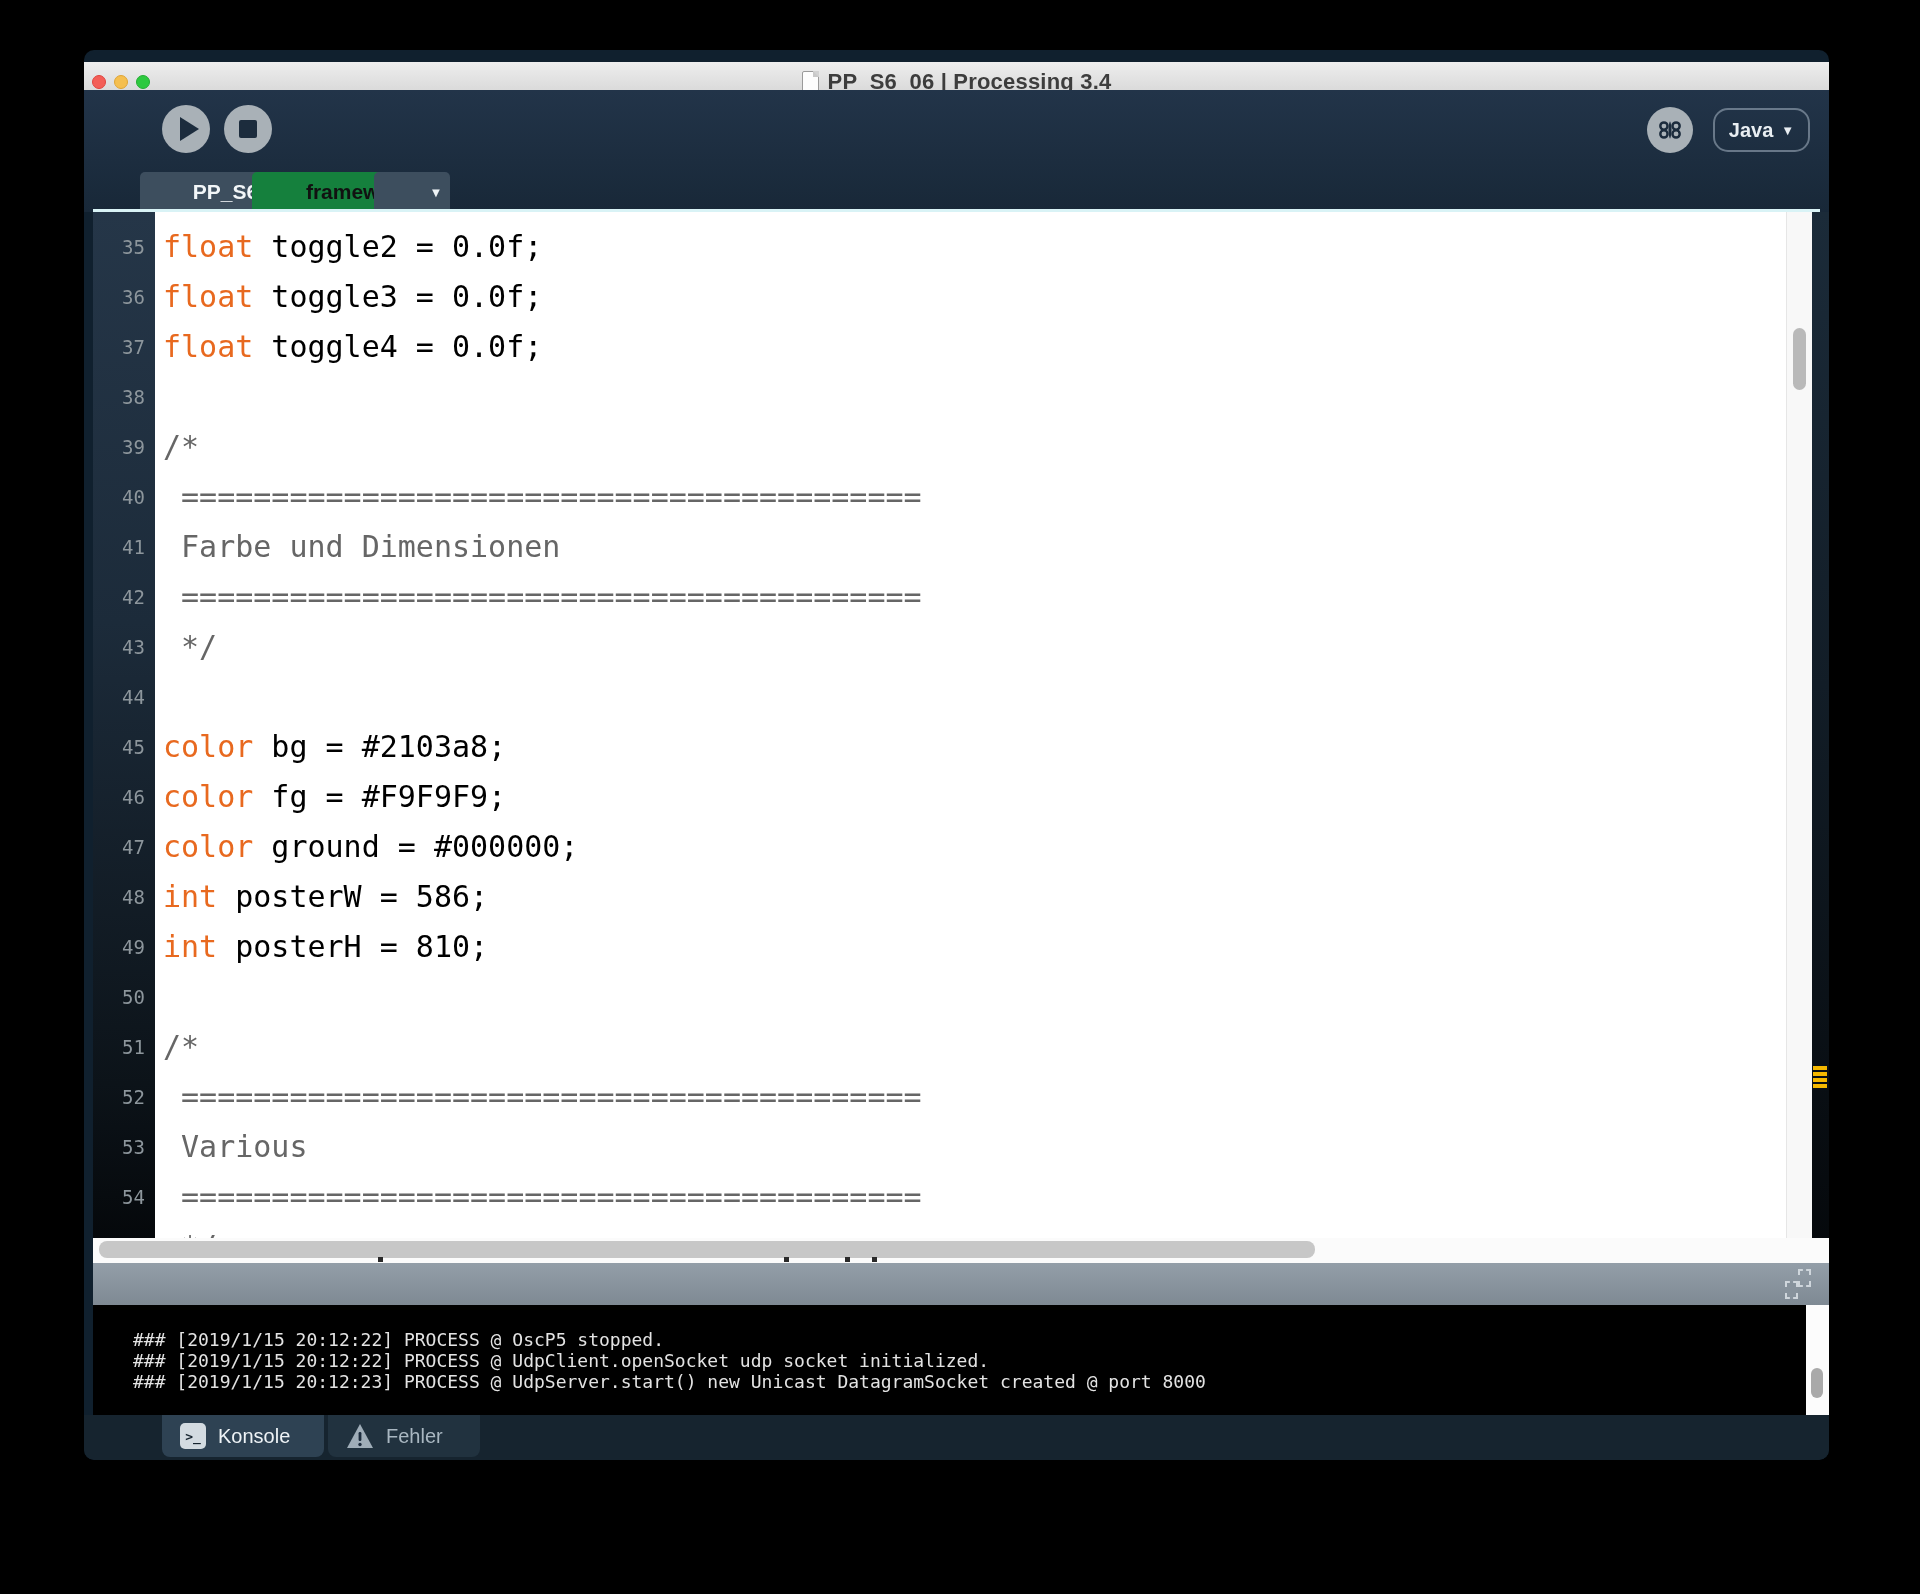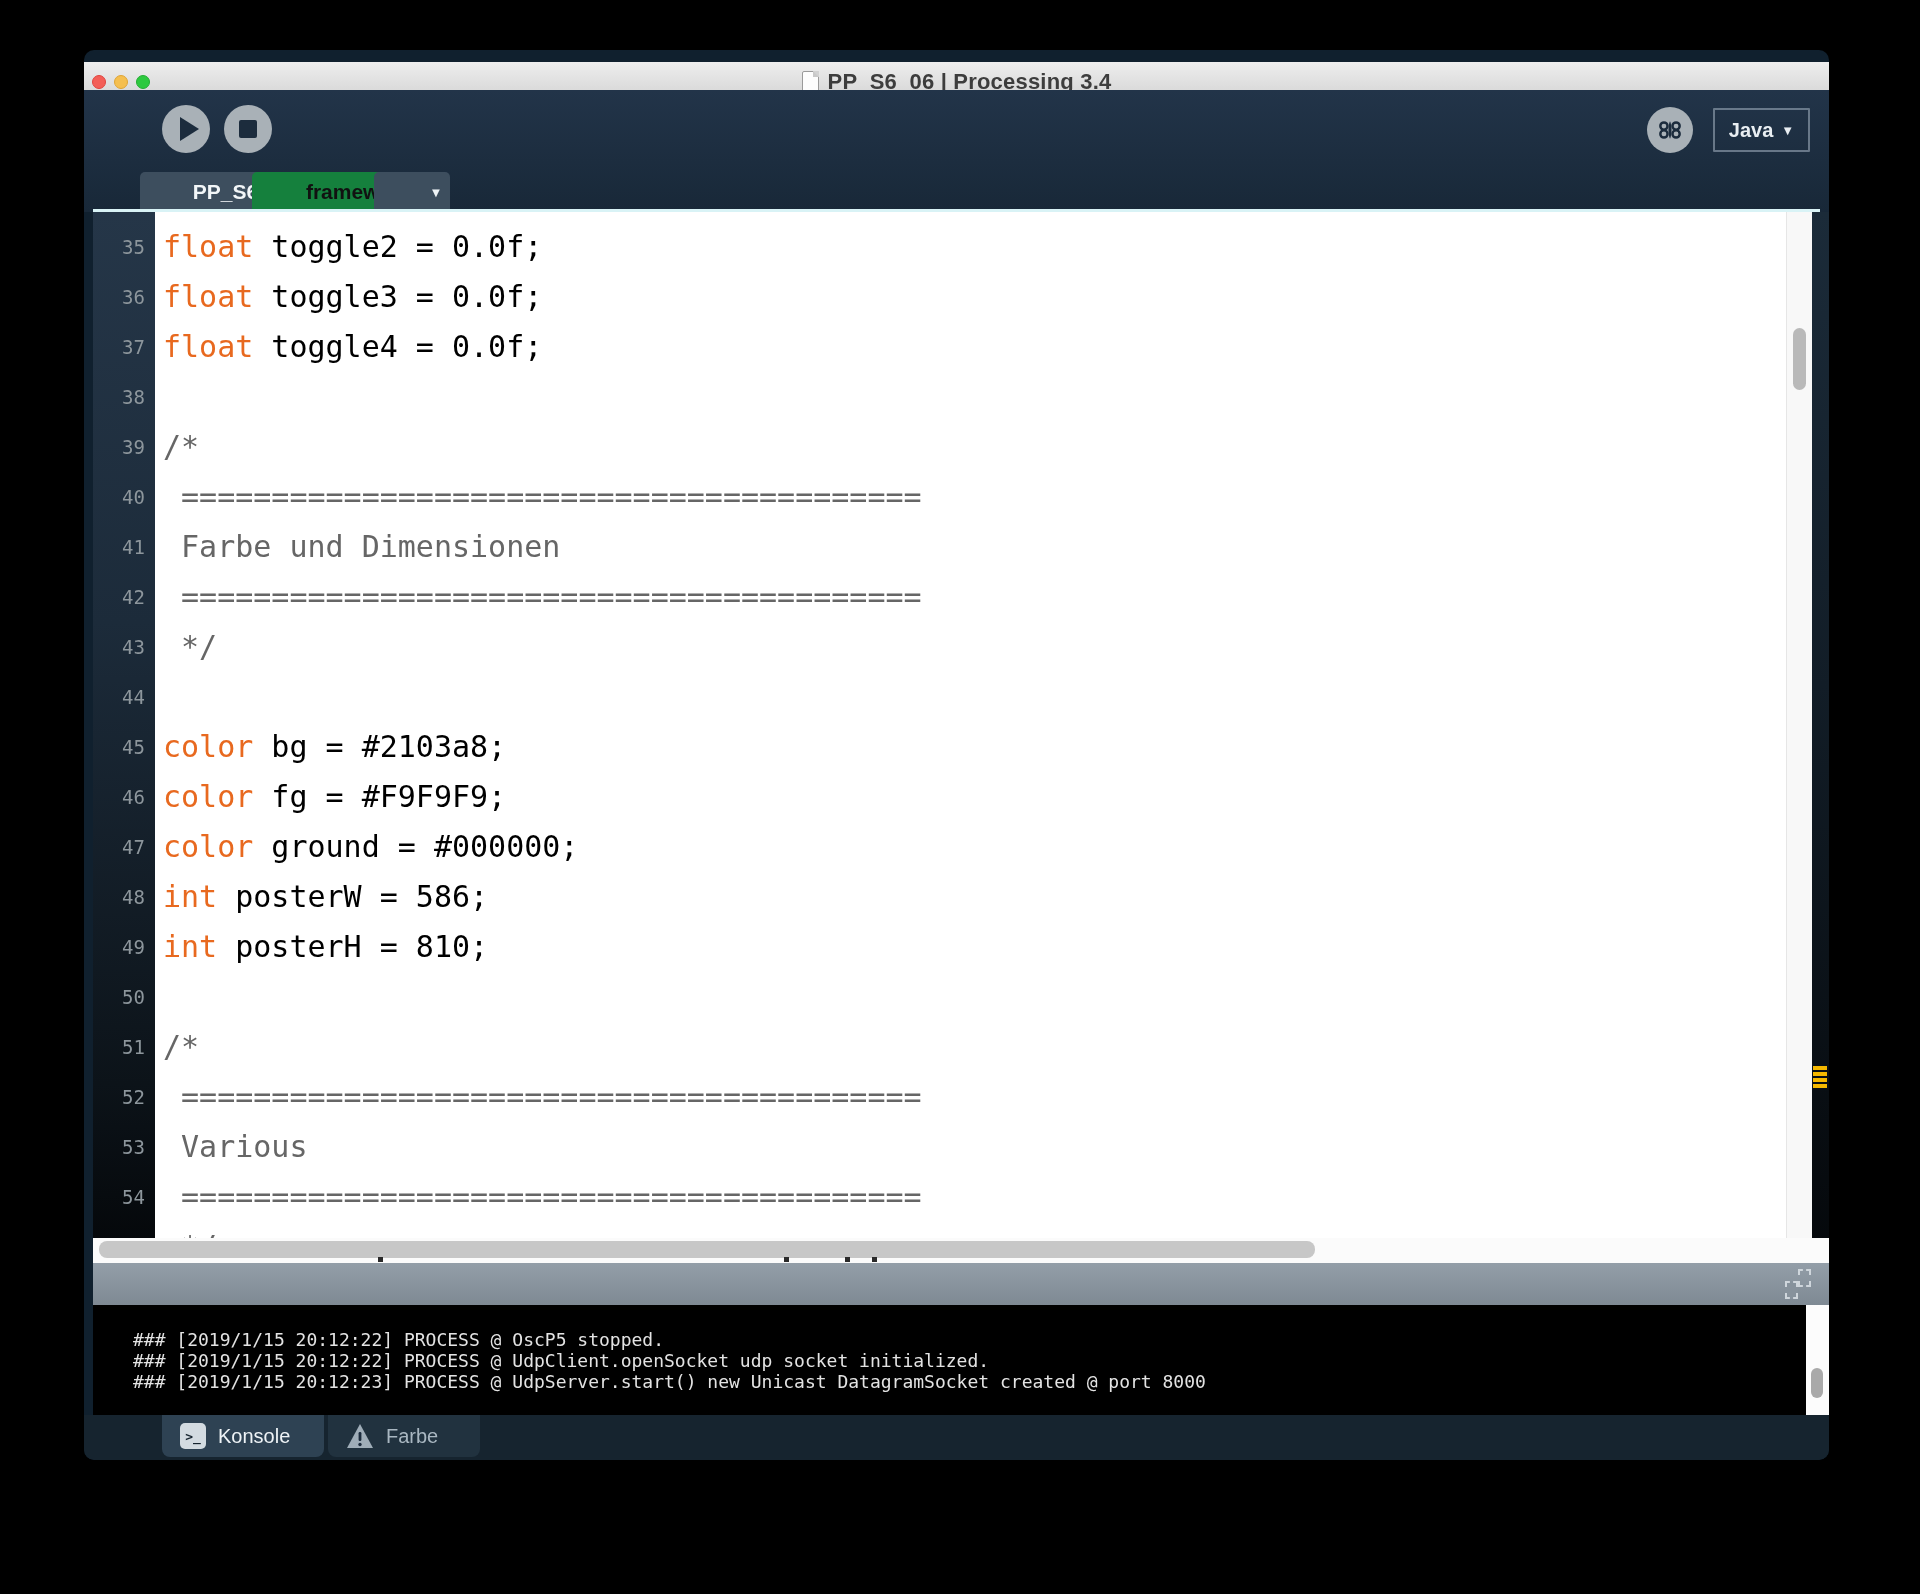--- a/index.html
+++ b/index.html
@@ -24,21 +24,21 @@
   .toolbar{position:absolute;left:0;top:40px;width:100%;height:122px;
     background:linear-gradient(#223449,#182838);}
   .roundbtn{position:absolute;width:48px;height:48px;border-radius:50%;background:#a9b1b7;
     display:flex;align-items:center;justify-content:center;}
   .play{left:78px;top:15px;}
   .play .tri{width:0;height:0;border-left:19px solid #1c2c3d;border-top:12px solid transparent;border-bottom:12px solid transparent;margin-left:6px;}
   .stop{left:140px;top:15px;}
   .stop .sq{width:18px;height:18px;background:#1c2c3d;border-radius:2px;}
   .debug{left:1563px;top:17px;width:46px;height:46px;}
   .modebtn{position:absolute;left:1629px;top:18px;width:97px;height:44px;border:2px solid rgba(165,180,195,.55);
-    border-radius:1px;box-sizing:border-box;display:flex;align-items:center;justify-content:center;gap:8px;
+    border-radius:15px;box-sizing:border-box;display:flex;align-items:center;justify-content:center;gap:8px;
     color:#e9eef2;font-size:20px;font-weight:600;}
   .modebtn .arrow{font-size:13px;}
 
   
   .tabrow{position:absolute;left:0;top:122px;width:100%;height:40px;}
   .etab{position:absolute;top:0;height:40px;border-radius:5px 5px 0 0;display:flex;align-items:center;justify-content:center;
     font-size:21px;font-weight:700;padding-left:48px;}
   .etab.inactive{background:#3d4e5e;color:#f2f6f8;}
   .etab.active{background:#15803d;color:#111;}
   .etab.t1{left:56px;width:110px;}
@@ -215,17 +215,17 @@
     <div class="btab konsole">
       <div class="termicon">&gt;_</div>
       <div class="label">Konsole</div>
     </div>
     <div class="btab fehler">
       <svg class="warnicon" viewBox="0 0 28 26">
         <path d="M14 1 L27 25 L1 25 Z" fill="#9fadb8"></path>
         <rect x="12.6" y="9" width="2.8" height="9" rx="1.2" fill="#1c2c3d"></rect>
         <circle cx="14" cy="21.5" r="1.7" fill="#1c2c3d"></circle>
       </svg>
-      <div class="label">Farbe</div>
+      <div class="label">Fehler</div>
     </div>
   </div>
 
 </div>
 
 </body></html>

